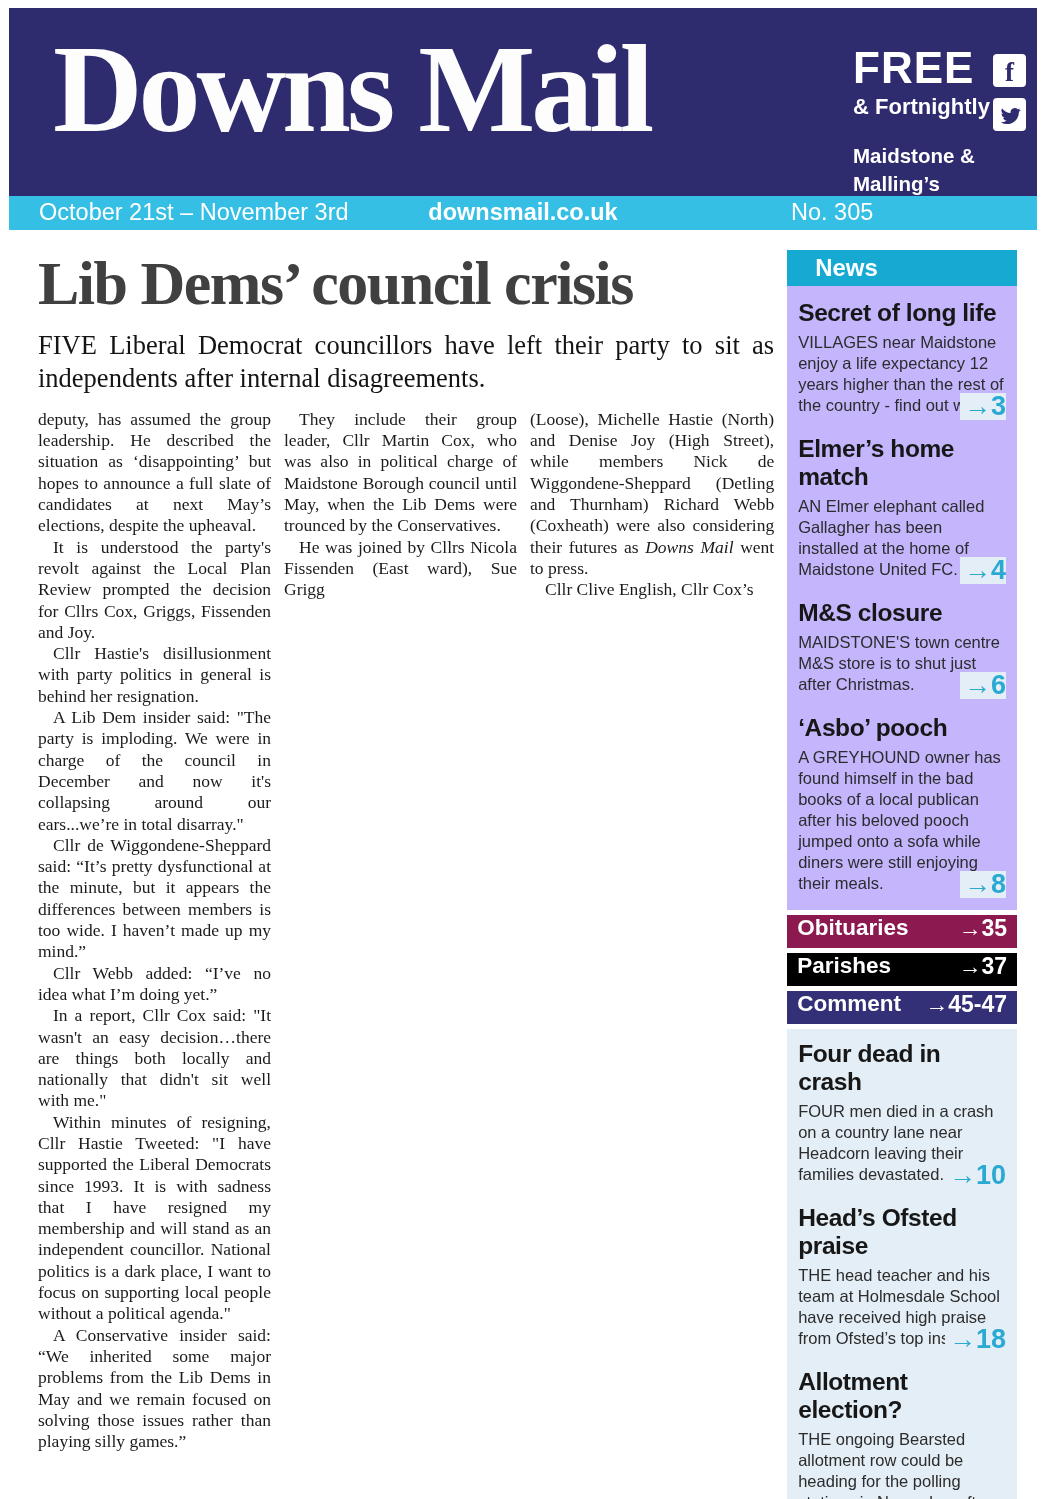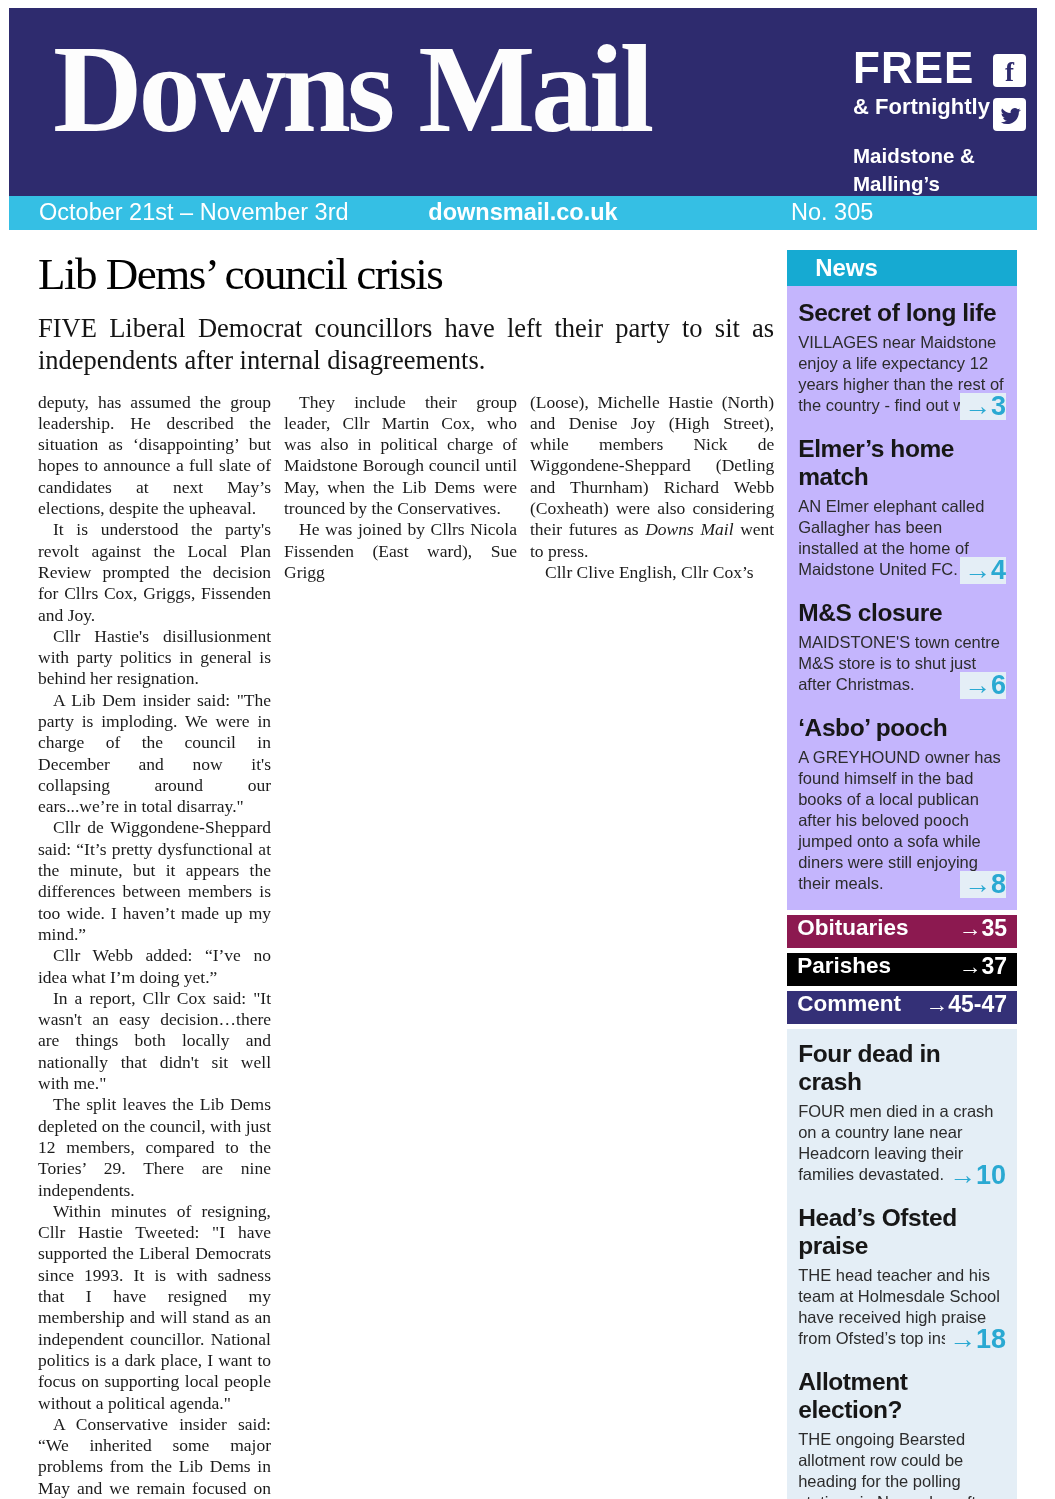--- a/index.html
+++ b/index.html
@@ -30,22 +30,22 @@
   .datebar span { position:absolute; top:3px; }
   .db-date { left:30px; }
   .db-site { left:50%; transform:translateX(-50%); font-weight:bold; }
   .db-issue { left:782px; }
 
   
   .content { display:flex; gap:13px; padding:20px 38px 0 38px; }
   .main-col { width:740px; }
 
   .headline {
-    font-family:"Liberation Serif", serif; font-weight:normal;
-    font-size:45px; letter-spacing:-1.5px; color:#000000; margin:2px 0 14px 0; line-height:1.02;
+    font-family:"Liberation Serif", serif; font-weight:bold;
+    font-size:62px; letter-spacing:-1.5px; color:#404040; margin:2px 0 14px 0; line-height:1.02;
   }
   .standfirst {
     font-family:"Liberation Serif", serif; font-size:26.5px; line-height:1.22;
     color:#141414; text-align:justify; margin-bottom:15px;
   }
 
   .article-grid { display:grid; grid-template-columns:233px 233px 1fr; column-gap:13px; }
   .bodytext p {
     font-family:"Liberation Serif", serif; font-size:17.5px; line-height:21.3px;
     text-align:justify; color:#1b1b1b;
@@ -123,21 +123,20 @@
         </div>
 
         <div class="bodytext col3">
           <p>deputy, has assumed the group leadership. He described the situation as ‘disappointing’ but hopes to announce a full slate of candidates at next May’s elections, despite the upheaval.</p>
           <p class="ind">It is understood the party's revolt against the Local Plan Review prompted the decision for Cllrs Cox, Griggs, Fissenden and Joy.</p>
           <p class="ind">Cllr Hastie's disillusionment with party politics in general is behind her resignation.</p>
           <p class="ind">A Lib Dem insider said: "The party is imploding. We were in charge of the council in December and now it's collapsing around our ears...we’re in total disarray."</p>
           <p class="ind">Cllr de Wiggondene-Sheppard said: “It’s pretty dysfunctional at the minute, but it appears the differences between members is too wide. I haven’t made up my mind.”</p>
           <p class="ind">Cllr Webb added: “I’ve no idea what I’m doing yet.”</p>
           <p class="ind">In a report, Cllr Cox said: "It wasn't an easy decision…there are things both locally and nationally that didn't sit well with me."</p>
-          <p class="ind">The split leaves the Lib Dems depleted on the council, with just 12 members, compared to the Tories’ 29. There are nine independents.</p>
           <p class="ind">Within minutes of resigning, Cllr Hastie Tweeted: "I have supported the Liberal Democrats since 1993. It is with sadness that I have resigned my membership and will stand as an independent councillor. National politics is a dark place, I want to focus on supporting local people without a political agenda."</p>
           <p class="ind">A Conservative insider said: “We inherited some major problems from the Lib Dems in May and we remain focused on solving those issues rather than playing silly games.”</p>
         </div>
 
       </div>
     </div>
 
     <aside class="sidebar">
       <div class="news-bar">News</div>
 

